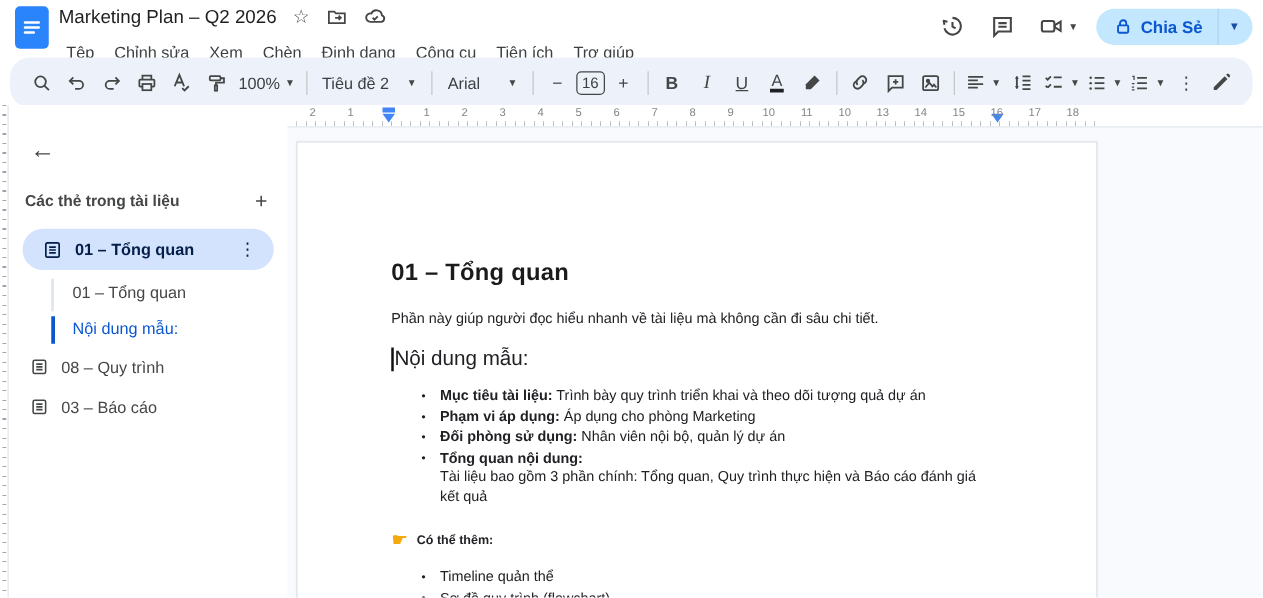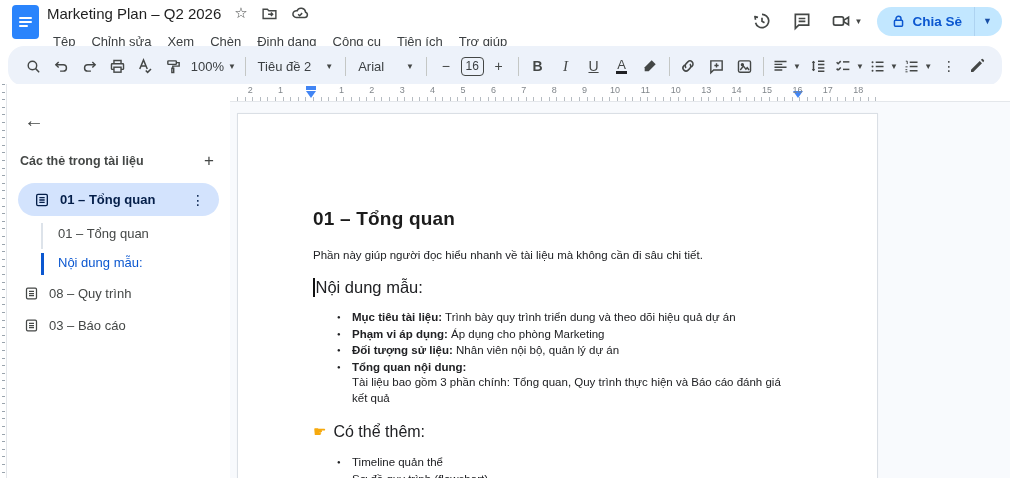--- a/index.html
+++ b/index.html
@@ -88,21 +88,21 @@
   #doc-h2-row { margin-top:17px; display:flex; align-items:center; }
   #doc-cursor { width:1.5px; height:19px; background:#111; margin-right:1px; }
   #doc-h2 { font-size:16.5px; font-weight:400; color:#202124; }
   ul.doc-list { list-style:none; margin-top:12px; padding-left:39px; }
   ul.doc-list li { position:relative; font-size:11.5px; line-height:16.5px; color:#202124; }
   ul.doc-list li::before { content:"●"; position:absolute; left:-15px; top:0; font-size:6px; line-height:16.5px; color:#202124; }
   ul.doc-list li b { font-weight:700; }
   .cont-line { font-size:11.5px; line-height:15.5px; }
   #note-row { margin-top:17px; display:flex; align-items:center; gap:7px; }
   #note-icon { color:#f6a90d; font-size:15px; }
-  #note-text { font-size:16px; color:#202124; }
+  #note-text { font-size:10px; color:#202124;font-weight:bold; }
   #list2 { margin-top:13px; }
 </style>
 </head>
 <body>
 
 <div id="topbar">
   <div id="docs-logo">
     <div class="lines">
         <div></div>
         <div></div>
@@ -385,23 +385,23 @@
 <div id="canvas">
   <div id="page">
     <div id="page-content">
       <div id="doc-h1">01 – Tổng quan</div>
       <div id="doc-intro">Phần này giúp người đọc hiểu nhanh về tài liệu mà không cần đi sâu chi tiết.</div>
       <div id="doc-h2-row">
         <span id="doc-cursor"></span>
         <span id="doc-h2">Nội dung mẫu:</span>
       </div>
       <ul class="doc-list">
-        <li><b>Mục tiêu tài liệu:</b><span> Trình bày quy trình triển dung và theo dõi hiệu quả dự án</span></li>
+        <li><b>Mục tiêu tài liệu:</b><span> Trình bày quy trình triển khai và theo dõi tượng quả dự án</span></li>
         <li><b>Phạm vi áp dụng:</b><span> Áp dụng cho phòng Marketing</span></li>
-        <li><b>Đối tượng sử liệu:</b><span> Nhân viên nội bộ, quản lý dự án</span></li>
+        <li><b>Đối phòng sử dụng:</b><span> Nhân viên nội bộ, quản lý dự án</span></li>
         <li>
           <b>Tổng quan nội dung:</b><span></span>
           <div class="cont-line">Tài liệu bao gồm 3 phần chính: Tổng quan, Quy trình thực hiện và Báo cáo đánh giá</div>
           <div class="cont-line">kết quả</div>
         </li>
       </ul>
       <div id="note-row">
         <span id="note-icon">☛</span>
         <span id="note-text">Có thể thêm:</span>
       </div>

